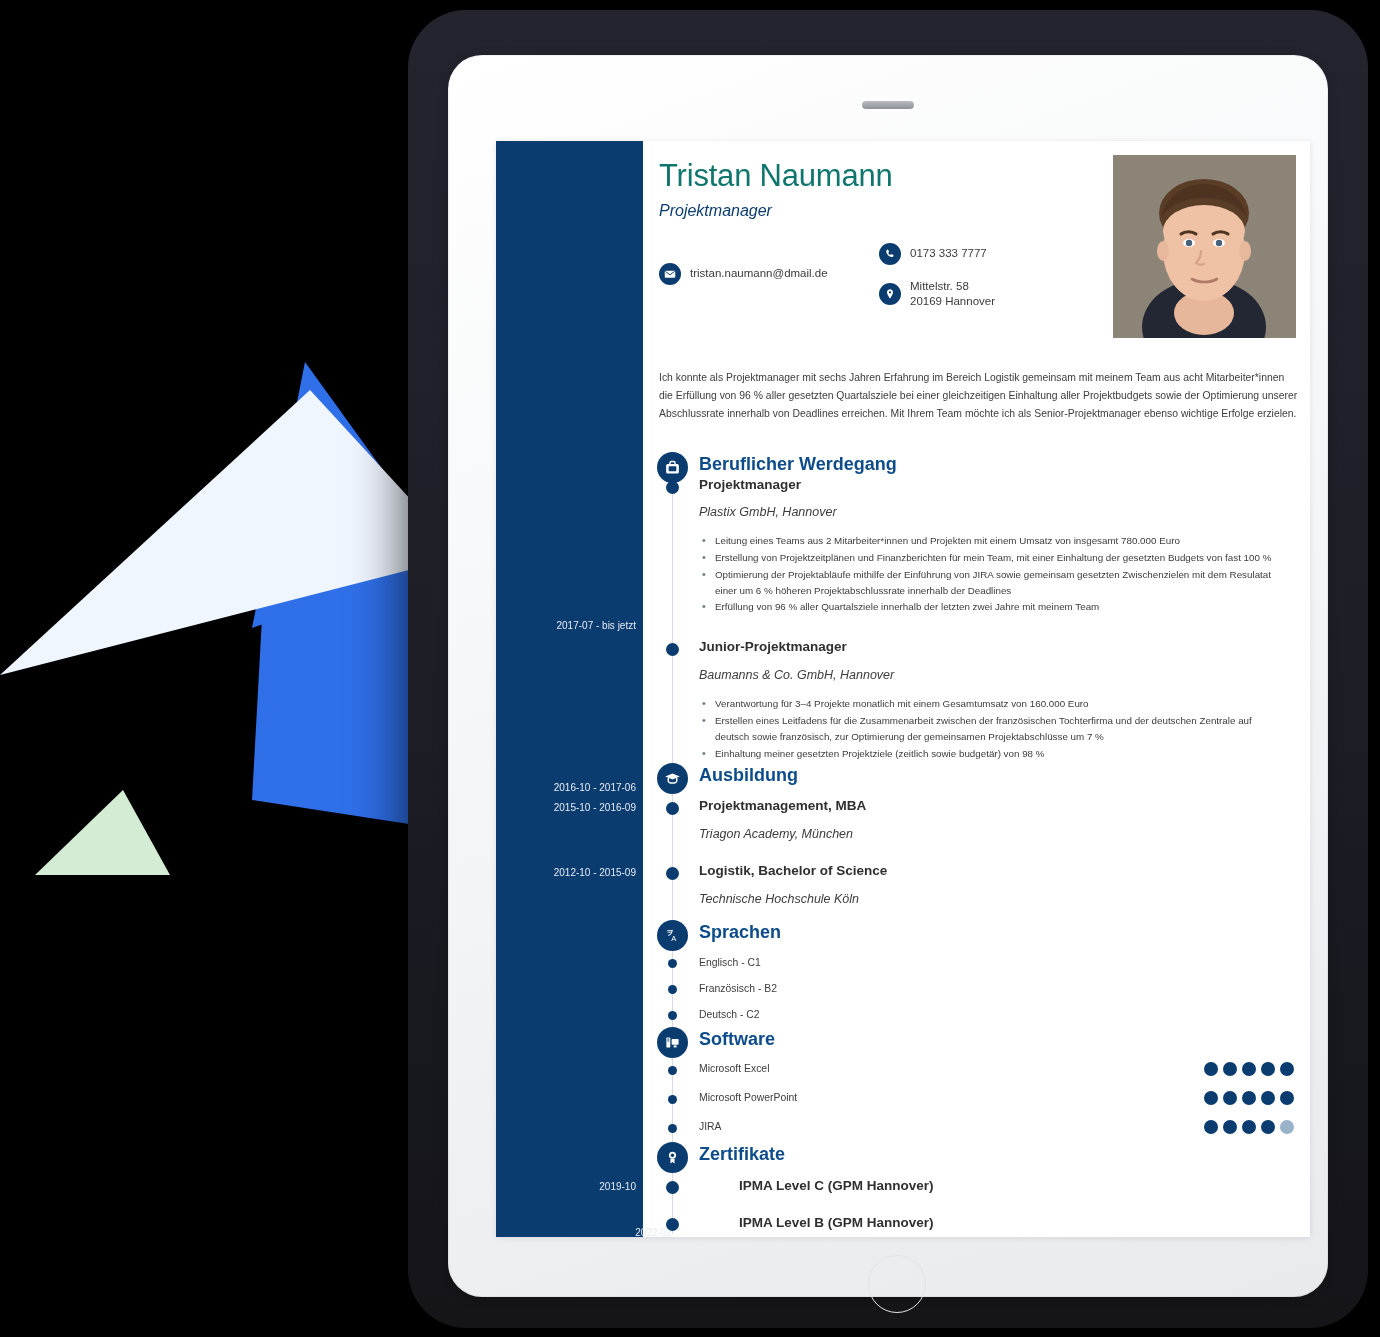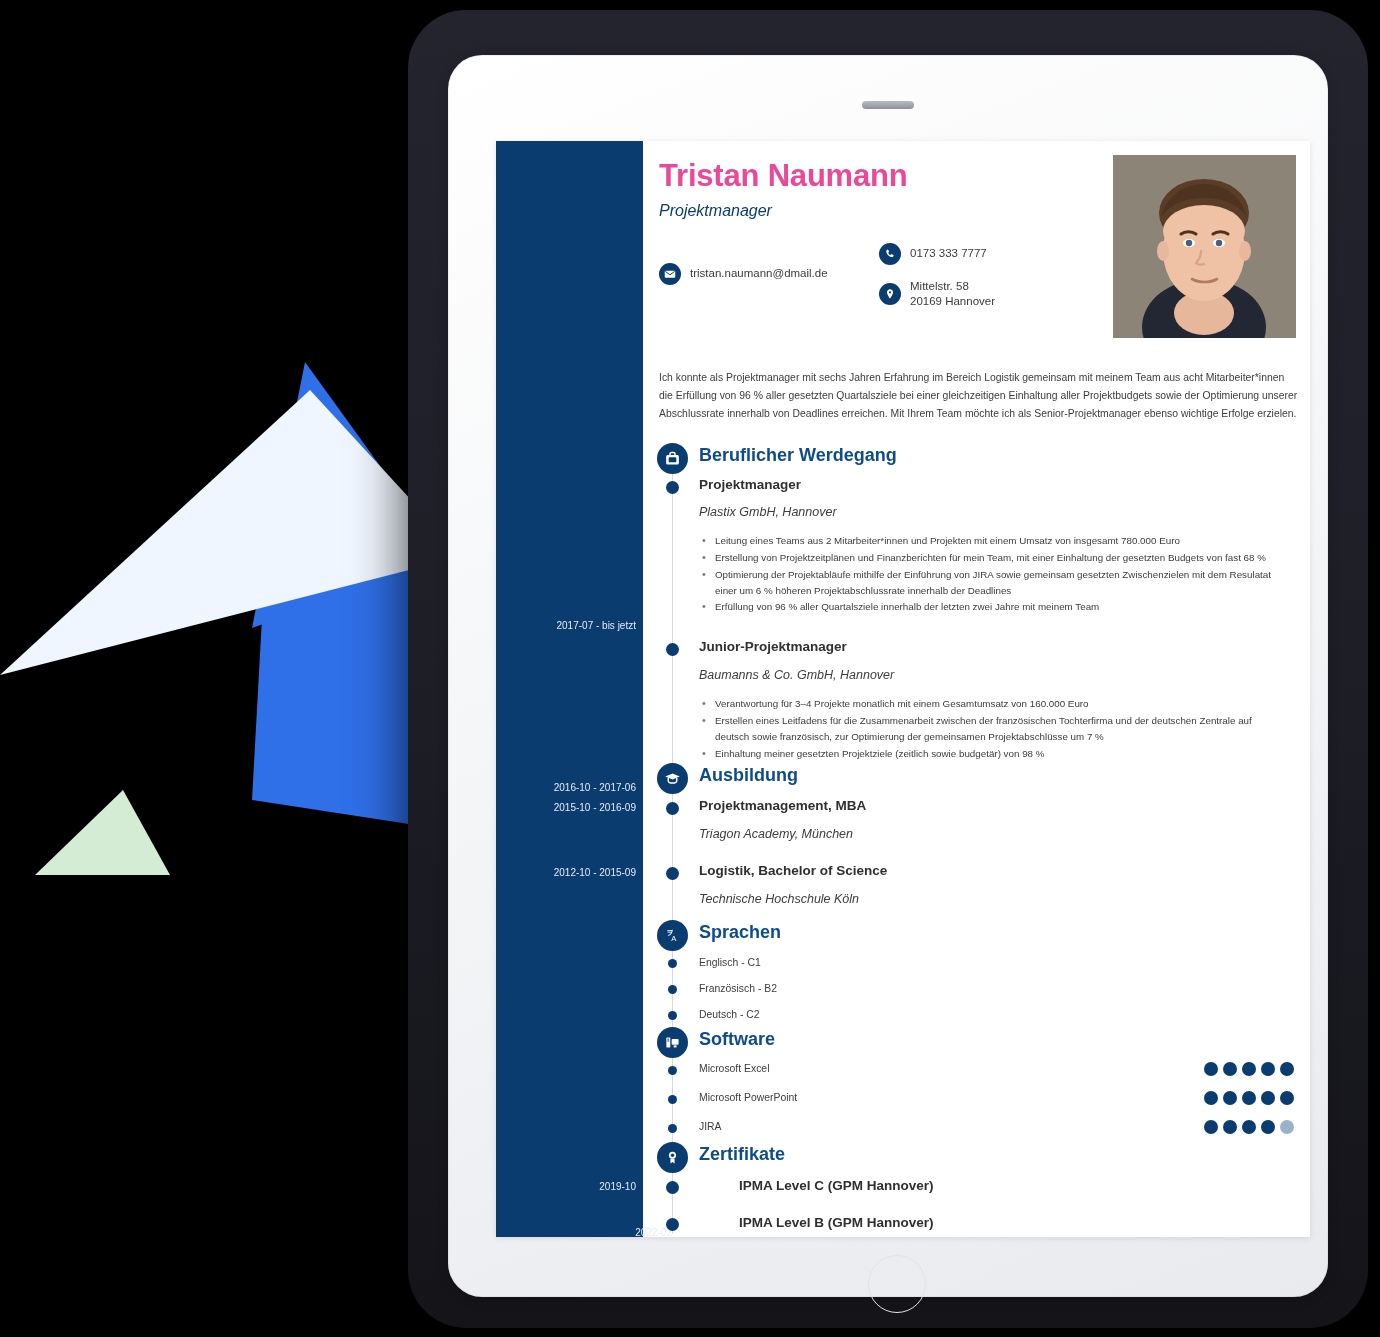--- a/index.html
+++ b/index.html
@@ -36,21 +36,21 @@
     position:absolute;left:496px;top:141px;width:814px;height:1096px;
     background:#ffffff;overflow:hidden;
     box-shadow:0 1px 6px rgba(0,0,0,.10);
   }
   .sidebar{
     position:absolute;left:0;top:0;width:147px;height:1096px;background:#0b3c70;
   }
 
   
   .head{position:absolute;left:163px;top:18px;width:634px;height:200px;}
-  .name{font-size:31px;font-weight:bold;color:#ec4899;letter-spacing:-.2px;line-height:1.1;}
+  .name{font-size:31px;font-weight:normal;color:#0f766e;letter-spacing:-.2px;line-height:1.1;}
   .jobtitle{font-size:16px;font-style:italic;color:#0b3c70;margin-top:9px;}
   .contacts{margin-top:14px;display:flex;}
   .ccol{display:flex;flex-direction:column;}
   .ccol.left{width:220px;justify-content:center;}
   .crow{display:flex;align-items:center;min-height:40px;}
   .cicon{width:22px;height:22px;border-radius:50%;background:#0b3c70;flex:0 0 22px;
          display:flex;align-items:center;justify-content:center;margin-right:9px;}
   .cicon svg{display:block;}
   .ctext{font-size:11.5px;color:#3b3b3b;line-height:1.35;}
 
@@ -172,39 +172,39 @@
       <path d="M88 96c0 7-3 10-5 12 2 2 6 2 8 1" stroke="#d8a287" stroke-width="2.2" fill="none" stroke-linecap="round"></path>
       <path d="M79 124c7 4 18 4 25 0" stroke="#b07a64" stroke-width="2.6" fill="none" stroke-linecap="round"></path>
       <ellipse cx="50" cy="96" rx="6" ry="10" fill="#e7b89c"></ellipse>
       <ellipse cx="132" cy="96" rx="6" ry="10" fill="#e7b89c"></ellipse>
     </svg>
   </div>
 
   <div class="summary">Ich konnte als Projektmanager mit sechs Jahren Erfahrung im Bereich Logistik gemeinsam mit meinem Team aus acht Mitarbeiter*innen die Erfüllung von 96 % aller gesetzten Quartalsziele bei einer gleichzeitigen Einhaltung aller Projektbudgets sowie der Optimierung unserer Abschlussrate innerhalb von Deadlines erreichen. Mit Ihrem Team möchte ich als Senior-Projektmanager ebenso wichtige Erfolge erzielen.</div>
 
   <div class="section">
-    <div class="sec-head" style="position:absolute;top:302px;left:0;width:814px;">
+    <div class="sec-head" style="position:absolute;top:311px;left:0;width:814px;">
       <span class="sec-badge">
         <svg width="17" height="17" viewBox="0 0 20 20">
             <rect x="2.5" y="6" width="15" height="11" rx="1.8" fill="#fff"></rect>
             <path d="M7 6V4.6c0-.9.7-1.6 1.6-1.6h2.8c.9 0 1.6.7 1.6 1.6V6" stroke="#fff" stroke-width="1.7" fill="none"></path>
             <rect x="5.5" y="8.5" width="9" height="6" rx="1" fill="#0b3c70"></rect>
           </svg>
       </span>
       <span class="sec-title">Beruflicher Werdegang</span>
     </div>
 
     <div class="entry">
       <span class="date" style="top:479px;">2017-07  - bis jetzt</span>
       <span class="dot" style="top:340px;"></span>
       <span class="role" style="top:336px;">Projektmanager</span>
       <span class="org" style="top:364px;">Plastix GmbH, Hannover</span>
       <ul class="bullets" style="top:392px;">
         <li>Leitung eines Teams aus 2 Mitarbeiter*innen und Projekten mit einem Umsatz von insgesamt 780.000 Euro</li>
-        <li>Erstellung von Projektzeitplänen und Finanzberichten für mein Team, mit einer Einhaltung der gesetzten Budgets von fast 68 %</li>
+        <li>Erstellung von Projektzeitplänen und Finanzberichten für mein Team, mit einer Einhaltung der gesetzten Budgets von fast 100 %</li>
         <li>Optimierung der Projektabläufe mithilfe der Einführung von JIRA sowie gemeinsam gesetzten Zwischenzielen mit dem Resulatat einer um 6 % höheren Projektabschlussrate innerhalb der Deadlines</li>
         <li>Erfüllung von 96 % aller Quartalsziele innerhalb der letzten zwei Jahre mit meinem Team</li>
       </ul>
     </div>
 
     <div class="entry">
       <span class="date" style="top:641px;">2016-10  - 2017-06</span>
       <span class="dot" style="top:502px;"></span>
       <span class="role" style="top:498px;">Junior-Projektmanager</span>
       <span class="org" style="top:527px;">Baumanns &amp; Co. GmbH, Hannover</span>

